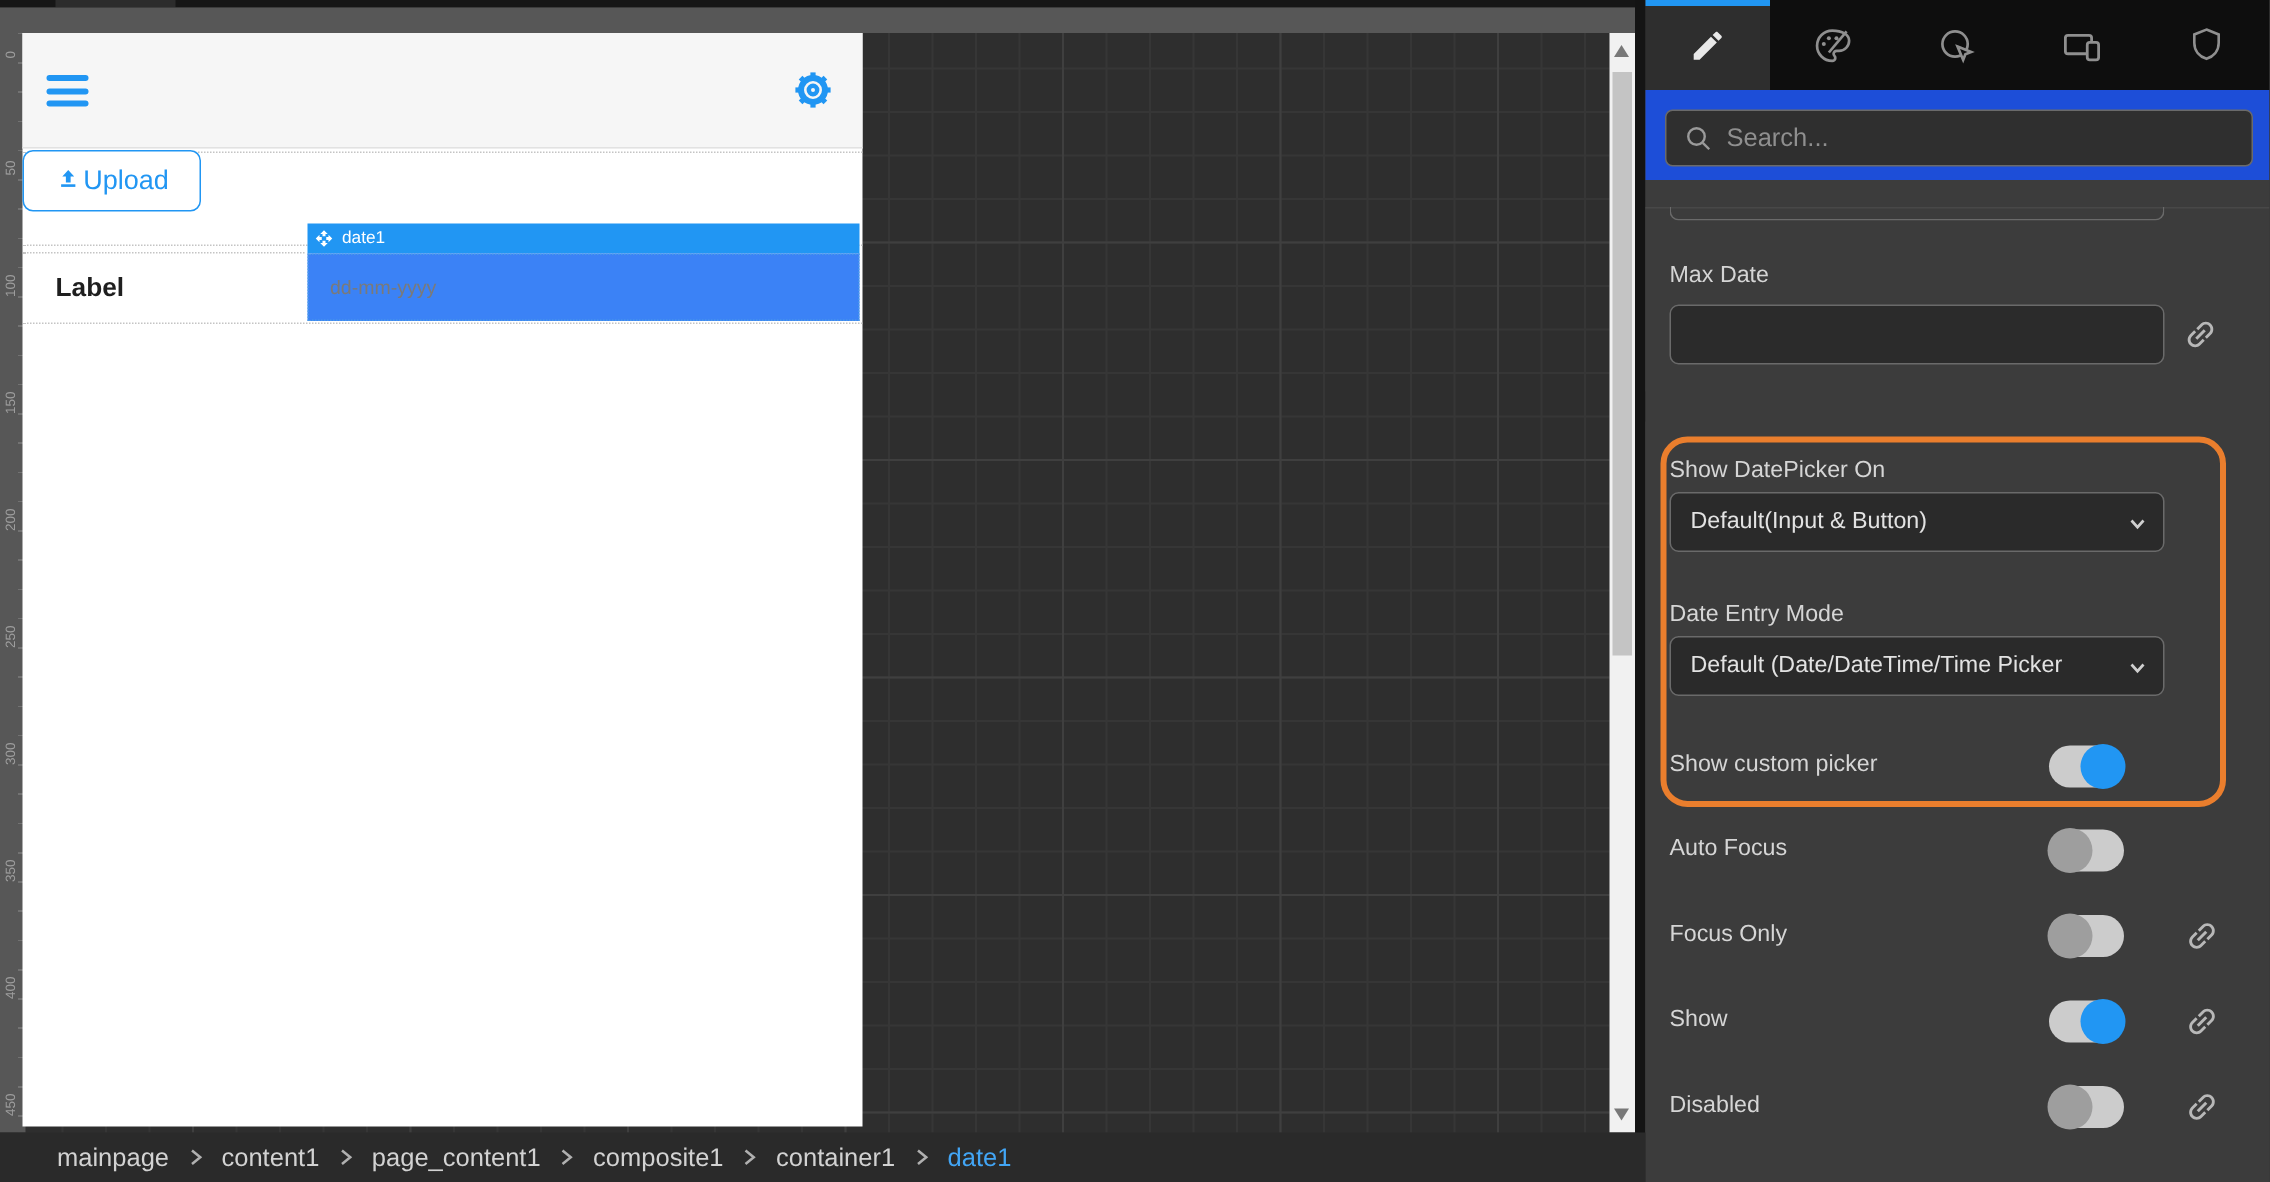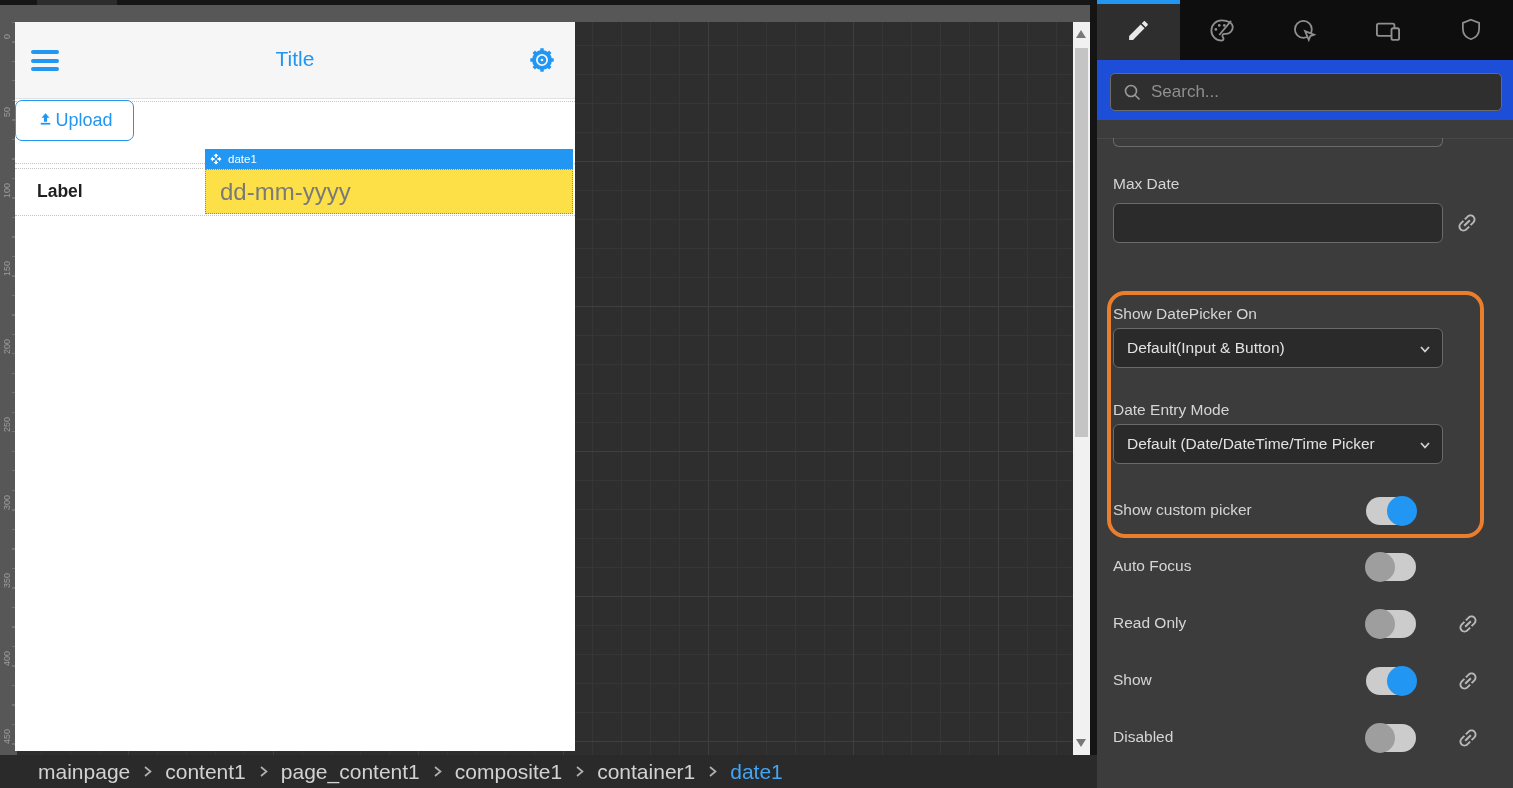--- a/index.html
+++ b/index.html
@@ -41,37 +41,37 @@
     border:1.5px solid #2196f3; border-radius:7px; color:#2196f3; font-size:18px;
     display:flex; align-items:center; justify-content:center; gap:0; cursor:pointer; }
 
   .widget-tag { position:absolute; left:190px; top:127px; width:368px; height:20px; background:#2196f3;
     display:flex; align-items:center; gap:6px; padding-left:5px; cursor:move; }
   .widget-tag span { color:#ffffff; font-size:11.5px; }
 
   .label-row { position:absolute; left:0; top:146px; width:560px; height:48px; border-bottom:1px dotted #c4c4c4; }
   .label-row .row-top-dotted { position:absolute; left:0; top:0; width:188px; border-top:1px dotted #c4c4c4; }
   .form-label { position:absolute; left:22px; top:13px; font-size:17.5px; font-weight:bold; color:#1f1f1f; }
-  .date-input { position:absolute; left:190px; top:1px; width:368px; height:45px; background:#fde047;
-    border:1px dotted #4a9ae8; color:#333; font-size:24px; padding-left:14px; outline:none; }
+  .date-input { position:absolute; left:190px; top:1px; width:368px; height:45px; background:#3b82f6;
+    border:1px dotted #4a9ae8; color:#333; font-size:13px; padding-left:14px; outline:none; }
   .date-input::placeholder { color:#7a7a7a; }
 
   
   #vscroll { position:absolute; left:1073px; top:22px; width:17px; height:733px; background:#f1f1f1; }
   .sb-arrow { position:absolute; left:3px; width:0; height:0; border-left:5.5px solid transparent; border-right:5.5px solid transparent; cursor:pointer; }
   .sb-up { top:8px; border-bottom:8px solid #787878; }
   .sb-down { bottom:8px; border-top:8px solid #787878; }
   .sb-thumb { position:absolute; left:2px; top:26px; width:13px; height:389px; background:#c4c4c4; cursor:grab; }
 
   #divider { position:absolute; left:1090px; top:0; width:7px; height:788px; background:#141414; }
 
   
   #breadcrumb { position:absolute; left:0; top:755px; width:1097px; height:33px; background:#2a2a2a;
     display:flex; align-items:center; gap:13px; padding-left:38px; z-index:5; }
-  .crumb { color:#d2d2d2; font-size:21px; cursor:pointer; }
+  .crumb { color:#d2d2d2; font-size:17px; cursor:pointer; }
   .crumb.active { color:#42a5f5; }
   .crumb-sep { display:flex; align-items:center; }
 
   
   #panel { position:absolute; left:1097px; top:0; width:416px; height:788px; background:#3c3c3c; }
   #tabbar { position:absolute; left:0; top:0; width:416px; height:60px; background:#0e0e0e; display:flex; }
   .tab { width:83.2px; height:60px; display:flex; align-items:center; justify-content:center; position:relative; cursor:pointer; }
   .tab.active { background:#2e2e2e; }
   .tab.active::before { content:""; position:absolute; left:0; top:0; width:100%; height:4px; background:#2196f3; }
 
@@ -137,21 +137,20 @@
       <span class="ruler-num" style="top:701px">450</span>
     </div>
 
     <div id="phone">
       <div id="phone-header">
         <div class="hamburger">
             <div></div>
             <div></div>
             <div></div>
           </div>
-        <div class="phone-title">Title</div>
         <div class="gear">
           <svg width="32" height="32" viewBox="0 0 24 24">
             <g stroke="#2196f3" fill="none">
               <circle cx="12" cy="12" r="6" stroke-width="3"></circle>
               <circle cx="12" cy="12" r="2.1" stroke-width="2.2"></circle>
               <g stroke-width="2.6">
                 <line x1="12" y1="3.2" x2="12" y2="5.6"></line>
                   <line x1="12" y1="18.4" x2="12" y2="20.8"></line>
                 <line x1="3.2" y1="12" x2="5.6" y2="12"></line>
                   <line x1="18.4" y1="12" x2="20.8" y2="12"></line>
@@ -323,21 +322,21 @@
       </div>
 
       <div class="toggle-row" style="top:272px">
         <span class="prop-label">Auto Focus</span>
         <div class="toggle off">
             <div class="knob"></div>
           </div>
       </div>
 
       <div class="toggle-row" style="top:329px">
-        <span class="prop-label">Read Only</span>
+        <span class="prop-label">Focus Only</span>
         <div class="toggle off">
             <div class="knob"></div>
           </div>
         <div class="link-ico"><svg width="24" height="24" viewBox="0 0 24 24" fill="#b8b8b8">
               <g transform="rotate(-45 12 12)">
                 <path d="M3.9 12c0-1.71 1.39-3.1 3.1-3.1h4V7H7c-2.76 0-5 2.24-5 5s2.24 5 5 5h4v-1.9H7c-1.71 0-3.1-1.39-3.1-3.1zM8 13h8v-2H8v2zm9-6h-4v1.9h4c1.71 0 3.1 1.39 3.1 3.1s-1.39 3.1-3.1 3.1h-4V17h4c2.76 0 5-2.24 5-5s-2.24-5-5-5z"></path>
               </g>
             </svg></div>
       </div>
 

